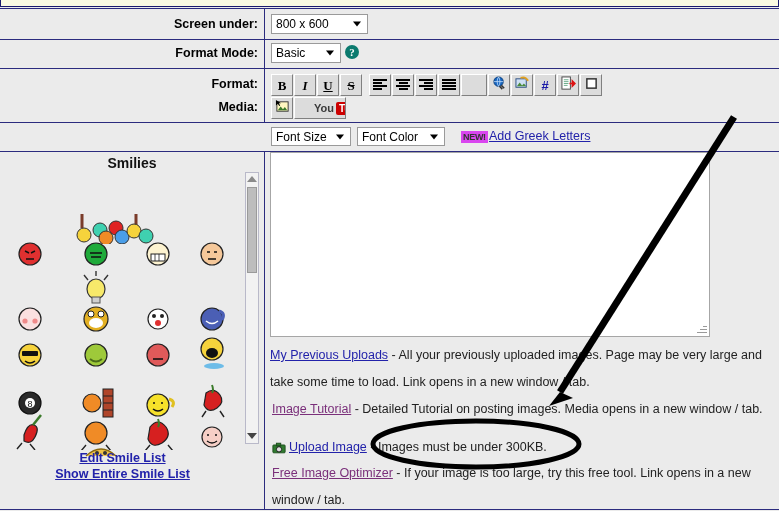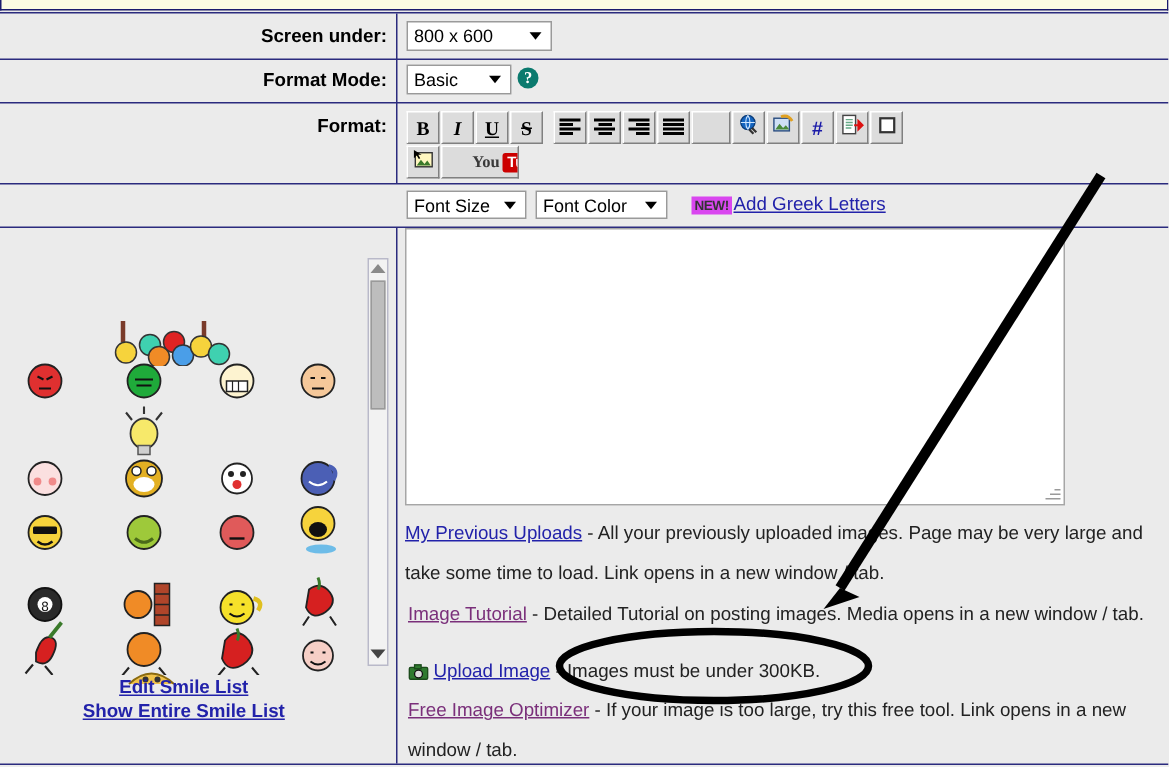--- a/index.html
+++ b/index.html
@@ -116,20 +116,21 @@
   </div>
 
   <div class="lbl" style="left:0;top:46px;width:258px;">Format Mode:</div>
   <div class="sel" style="left:271px;top:43px;width:70px;height:20px;">
     <span class="txt">Basic</span>
     <span class="arw"></span>
   </div>
   <div class="help-ico" style="left:345px;top:45px;">?</div>
 
   <div class="lbl" style="left:0;top:77px;width:258px;">Format:</div>
+  <div class="lbl" style="left:0;top:100px;width:258px;">Media:</div>
 
   <div class="tbtn" style="left:271px;top:74px;">
     <span class="glyph">B</span>
   </div>
   <div class="tbtn" style="left:294px;top:74px;">
     <span class="glyph" style="font-style:italic;">I</span>
   </div>
   <div class="tbtn" style="left:317px;top:74px;">
     <span class="glyph" style="text-decoration:underline;">U</span>
   </div>
@@ -215,36 +216,37 @@
     <span>
       <svg width="15" height="15" viewBox="0 0 16 16">
         <rect x="2" y="3" width="12" height="10" fill="#fff7c0" stroke="#333" stroke-width="1"></rect>
         <path d="M3 12l3-4 2.5 3 2-2.5 2.5 3.5z" fill="#3b7a2a"></path>
         <path d="M1 1l0 6 2-2 1.5 2.5 1-0.6-1.4-2.4 2.4 0z" fill="#000"></path>
       </svg>
     </span>
   </div>
   <div class="tbtn" style="left:294px;top:97px;width:52px;">
     <span style="display:flex;align-items:center;gap:2px;">
-      <span style="font-weight:bold;font-size:11px;color:#3a3a3a;font-family:Liberation Serif, serif;margin-left:39px;">You</span>
+      <span style="font-weight:bold;font-size:11px;color:#3a3a3a;font-family:Liberation Sans, sans-serif;margin-left:39px;">You</span>
       <span style="background:#c00;color:#fff;font-weight:bold;font-size:10px;padding:1px 3px;border-radius:2px;font-family:'Liberation Sans',sans-serif;">Tube</span>
     </span>
   </div>
 
   <div class="sel" style="left:271px;top:127px;width:80px;height:19px;">
     <span class="txt">Font Size</span>
     <span class="arw"></span>
   </div>
   <div class="sel" style="left:357px;top:127px;width:88px;height:19px;">
     <span class="txt">Font Color</span>
     <span class="arw"></span>
   </div>
   <div class="newbadge" style="left:461px;top:131px;">NEW!</div>
   <div style="position:absolute;left:489px;top:129px;font-size:12.5px;" class="link"><span>Add Greek Letters</span></div>
 
+  <div class="panel-title" style="left:0;top:155px;width:264px;">Smilies</div>
 
 
   <div class="anno" style="left:54px;top:214px;">
     <svg width="140" height="30" viewBox="0 0 140 30">
       <path d="M28 0 L28 14 M82 0 L82 14" stroke="#7a3b2a" stroke-width="3"></path>
       <circle cx="30" cy="21" r="7" fill="#f6d33c" stroke="#333" stroke-width="1"></circle>
       <circle cx="46" cy="16" r="7" fill="#3fd1b0" stroke="#333" stroke-width="1"></circle>
       <circle cx="52" cy="24" r="7" fill="#f08b26" stroke="#333" stroke-width="1"></circle>
       <circle cx="62" cy="14" r="7" fill="#e02323" stroke="#333" stroke-width="1"></circle>
       <circle cx="68" cy="23" r="7" fill="#4a9ee8" stroke="#333" stroke-width="1"></circle>

